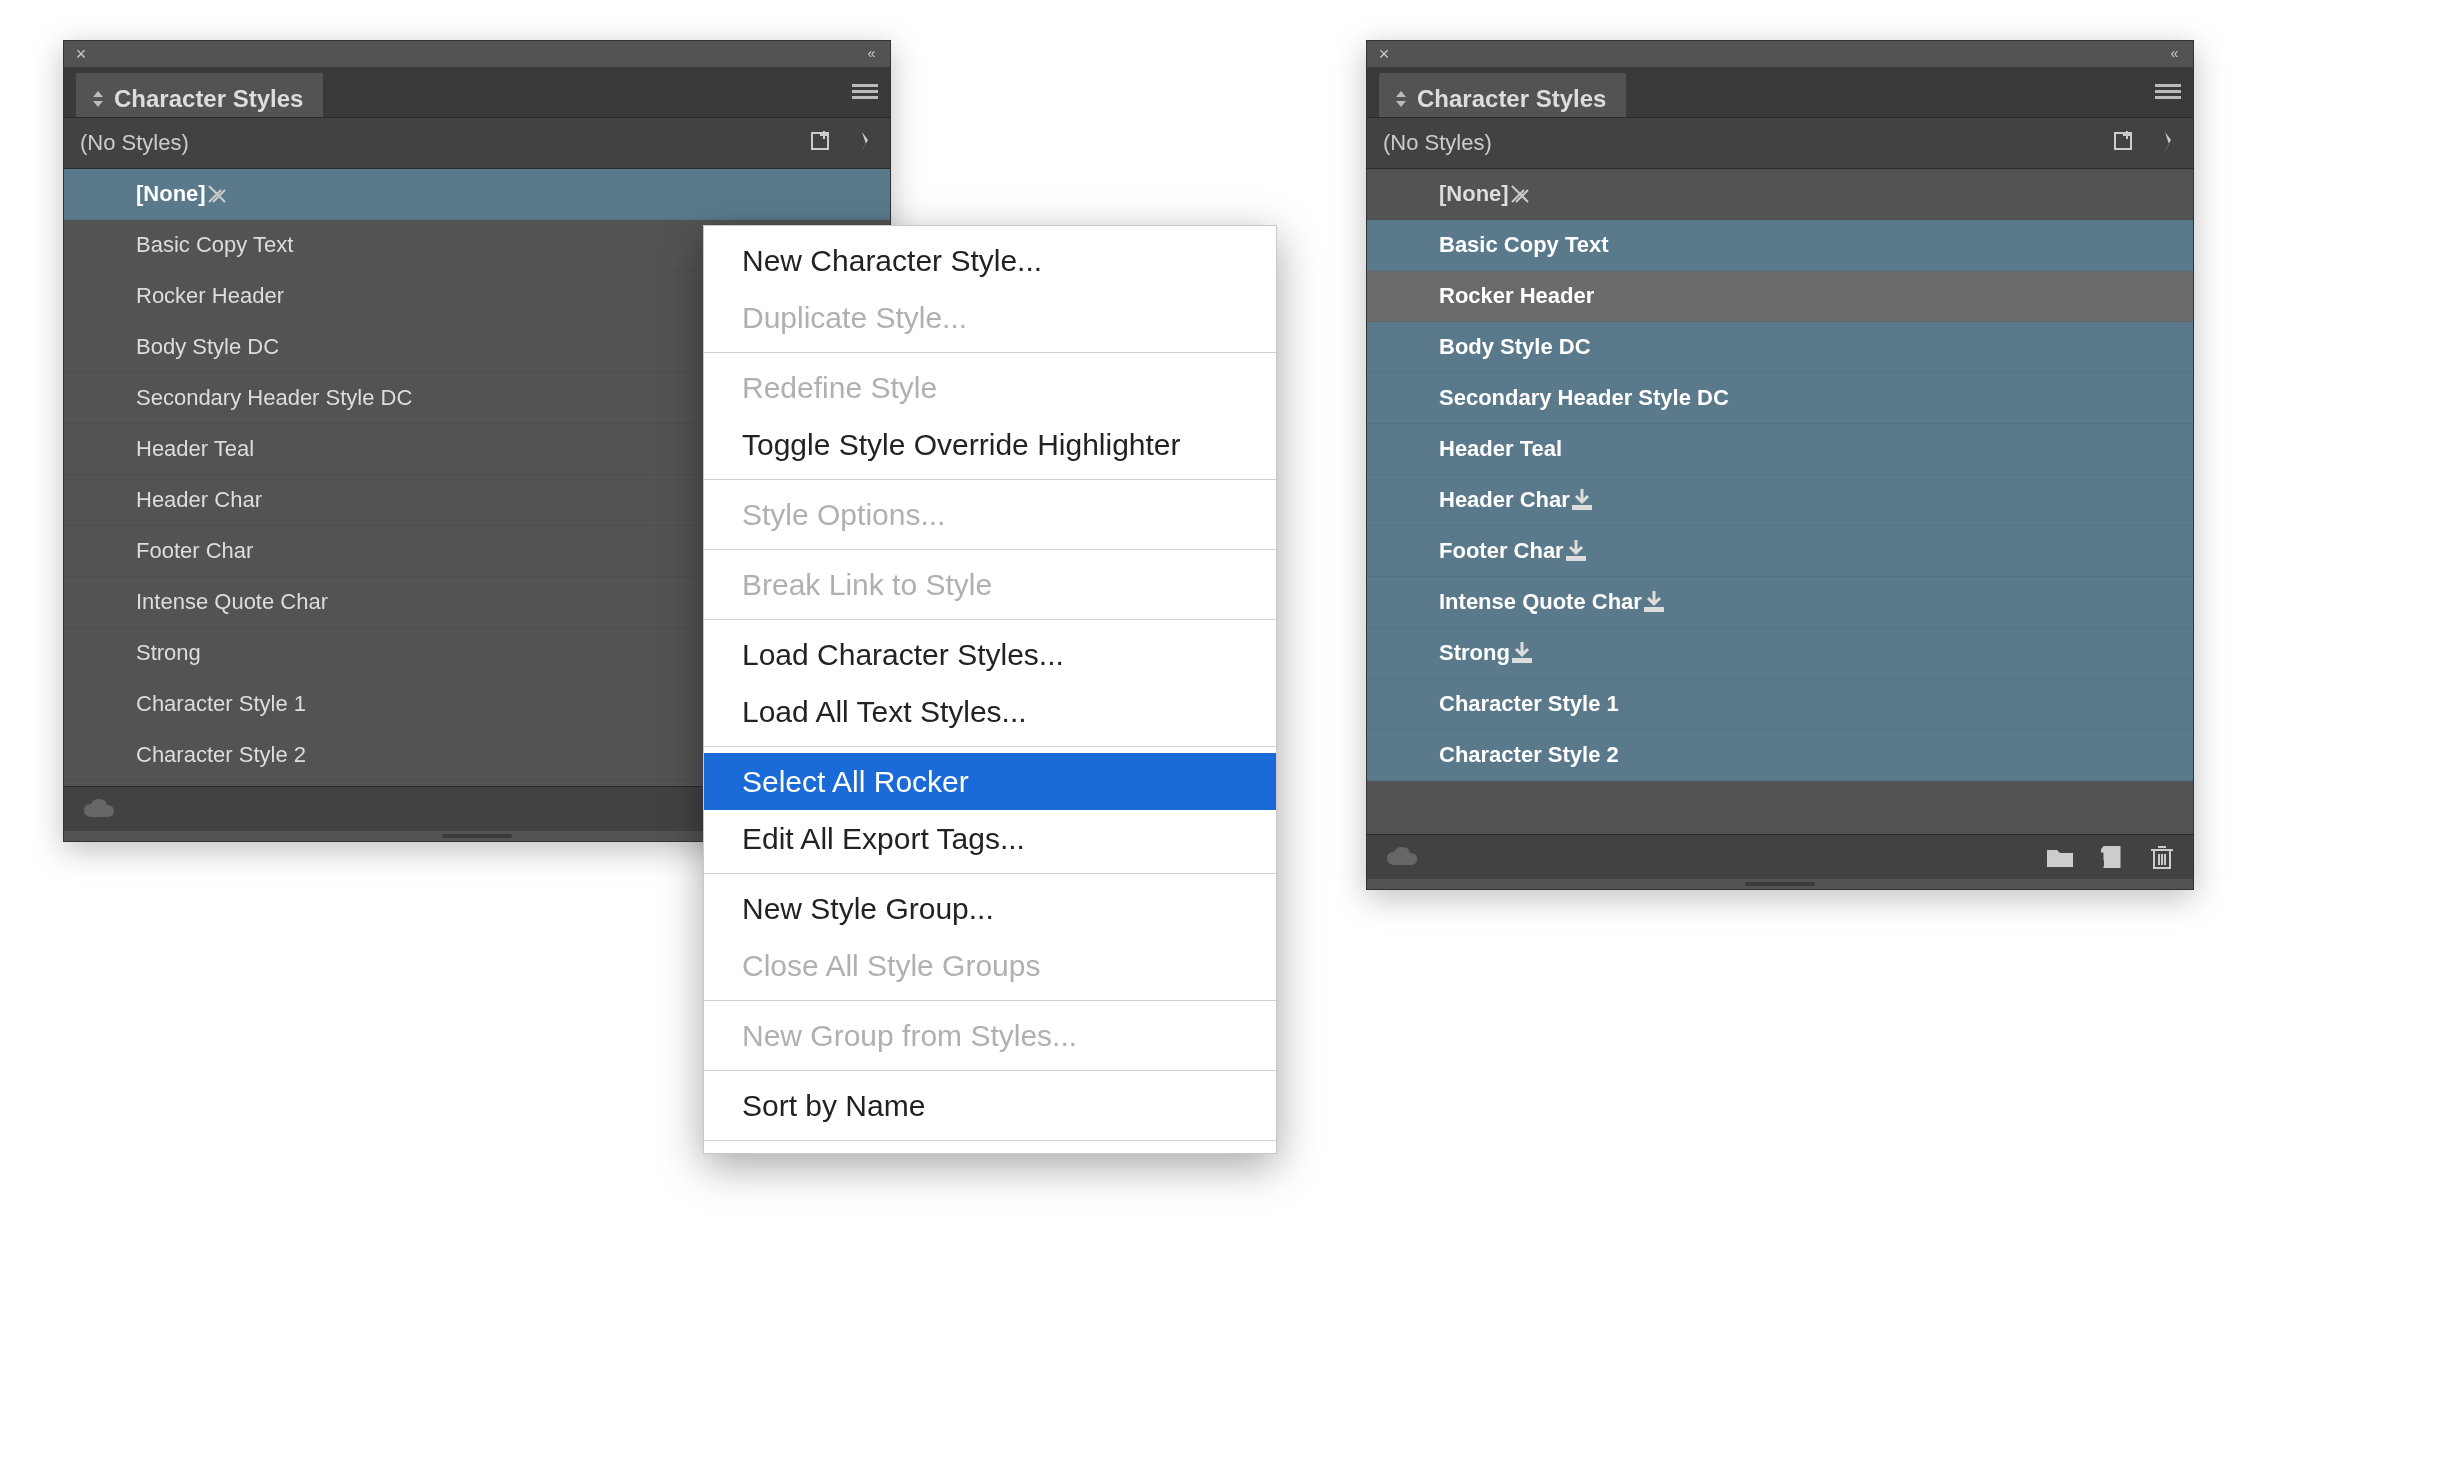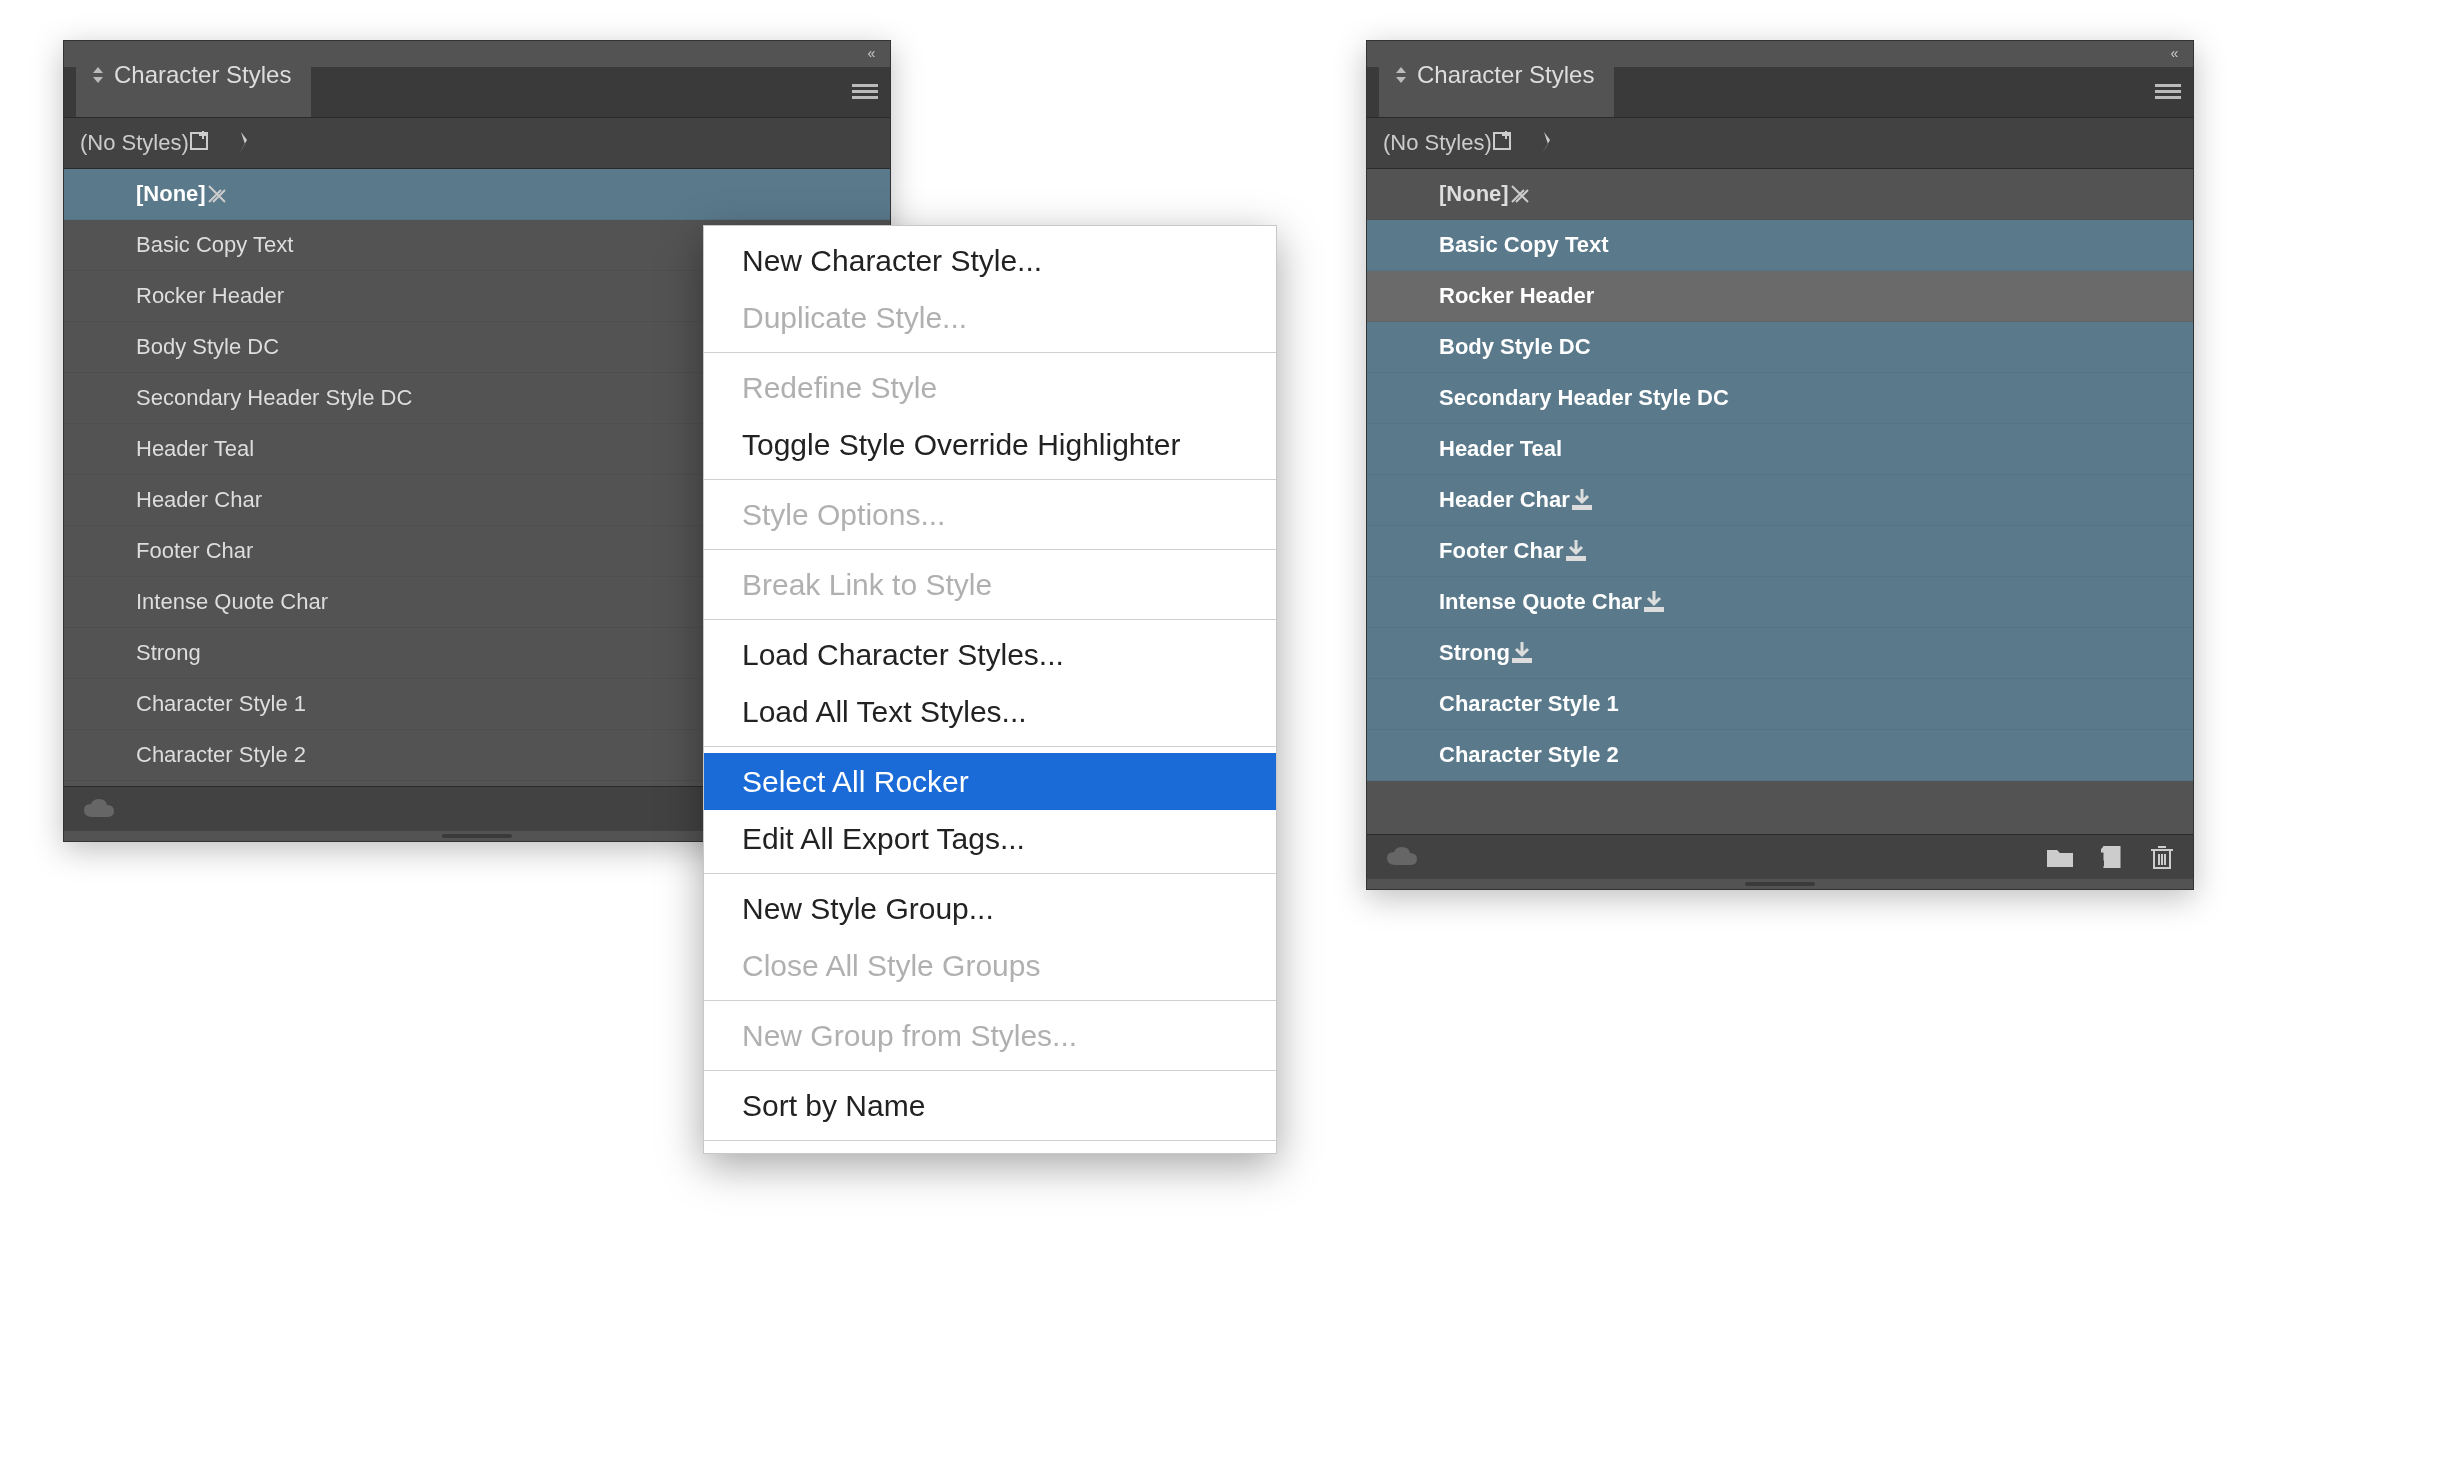--- a/index.html
+++ b/index.html
@@ -48,46 +48,48 @@
   .tab-row {
     height: 50px;
     background: #3a3a3a;
     display: flex;
     align-items: flex-end;
     padding-left: 12px;
     position: relative;
   }
   .tab {
     background: #535353;
-    padding: 12px 20px 28px 14px;
+    padding: 12px 20px 4px 14px;
     font-size: 24px;
     color: #ddd;
     display: flex;
     align-items: center;
     gap: 8px;
     border-top-left-radius: 2px;
     border-top-right-radius: 2px;
+    font-weight: bold;
   }
   .tab-sort-icon {
     font-size: 18px;
     color: #bbb;
   }
   .tab-menu {
     position: absolute;
     right: 12px;
     top: 14px;
     color: #bbb;
     font-size: 22px;
     cursor: pointer;
   }
   .subheader {
     height: 50px;
     background: #424242;
     display: flex;
     align-items: center;
+    justify-content: space-between;
     padding: 0 16px;
     border-top: 1px solid #2a2a2a;
     border-bottom: 1px solid #2a2a2a;
   }
   .subheader-label {
     color: #ccc;
     font-size: 22px;
   }
   .subheader-actions {
     display: flex;

